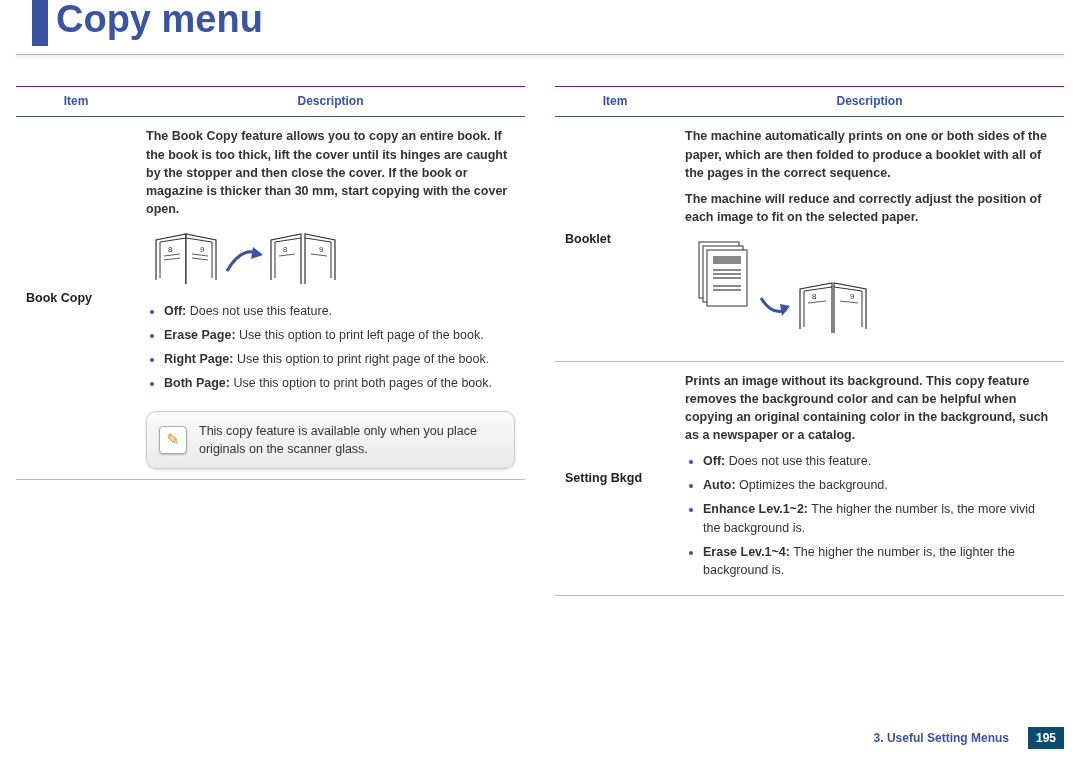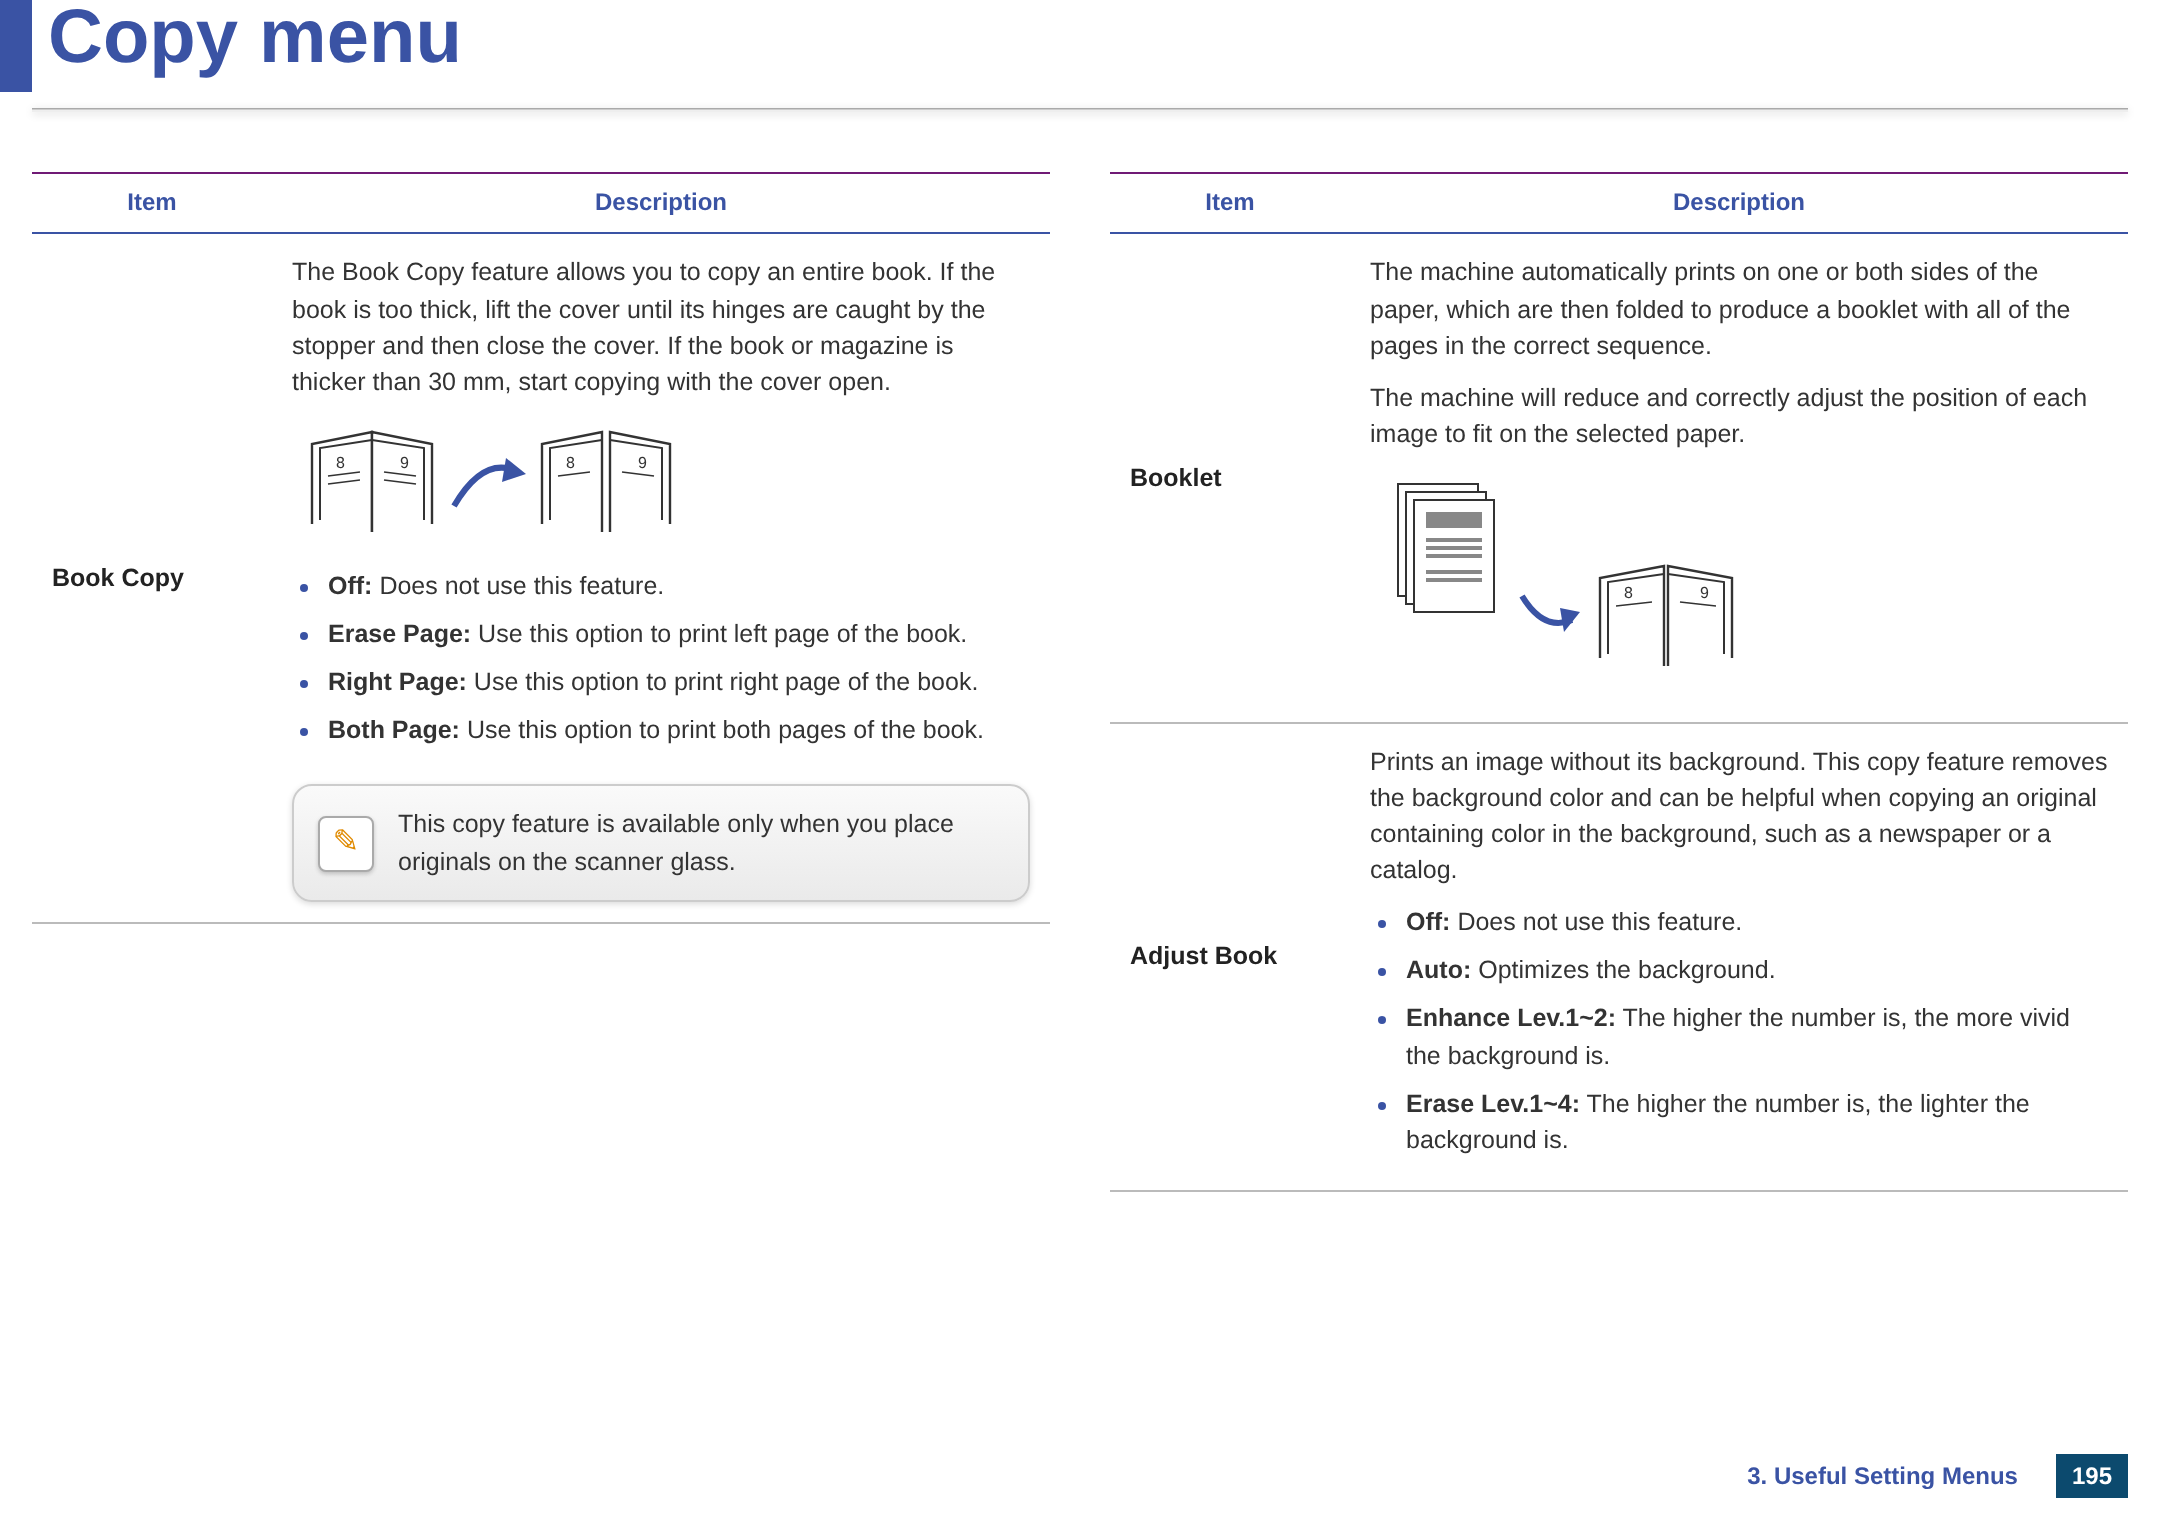--- a/index.html
+++ b/index.html
@@ -9,20 +9,21 @@
     color: #333;
     width: 1080px;
     height: 763px;
     position: relative;
     background: #fff;
   }
   .header {
     display: flex;
     align-items: flex-start;
     padding: 0;
+    margin-left: 32px;
   }
   .header-tab {
     width: 16px;
     height: 46px;
     background: #3a53a4;
     margin-right: 8px;
   }
   .page-title {
     font-size: 38px;
     font-weight: 700;
@@ -64,21 +65,21 @@
     border-bottom: 1px solid #bbb;
     padding: 10px 10px;
     vertical-align: middle;
   }
   table.doc td.itemcell {
     width: 120px;
     font-weight: 700;
     color: #222;
     white-space: nowrap;
   }
-  table.doc td.desc p { margin: 0 0 8px 0; }
+  table.doc td.desc p { margin: 0 0 8px 0; font-weight: bold; }
   ul.optlist { margin: 4px 0 0 0; padding-left: 18px; }
   ul.optlist li { margin-bottom: 6px; }
   ul.optlist li::marker { color: #3a53a4; }
   .b { font-weight: 700; }
   .note-box {
     margin-top: 18px;
     border: 1px solid #ccc;
     border-radius: 10px;
     padding: 10px 12px;
     display: flex;
@@ -233,21 +234,21 @@
               <polyline points="66,50 66,14 38,10" fill="none" stroke="#333" stroke-width="1"></polyline>
               <text x="16" y="22" font-size="8" fill="#333">8</text>
               <text x="54" y="22" font-size="8" fill="#333">9</text>
               <line x1="12" y1="26" x2="30" y2="24" stroke="#333" stroke-width="0.8"></line>
               <line x1="44" y1="24" x2="62" y2="26" stroke="#333" stroke-width="0.8"></line>
             </svg>
           </div>
         </td>
       </tr>
       <tr>
-        <td class="itemcell">Adjust Book</td>
+        <td class="itemcell">Setting Bkgd</td>
         <td class="desc">
           <p>Prints an image without its background. This copy feature removes the background color and can be helpful when copying an original containing color in the background, such as a newspaper or a catalog.</p>
           <ul class="optlist">
             <li><span class="b">Off:</span><span> Does not use this feature.</span></li>
             <li><span class="b">Auto:</span><span> Optimizes the background.</span></li>
             <li><span class="b">Enhance Lev.1~2:</span><span> The higher the number is, the more vivid the background is.</span></li>
             <li><span class="b">Erase Lev.1~4:</span><span> The higher the number is, the lighter the background is.</span></li>
           </ul>
         </td>
       </tr>

